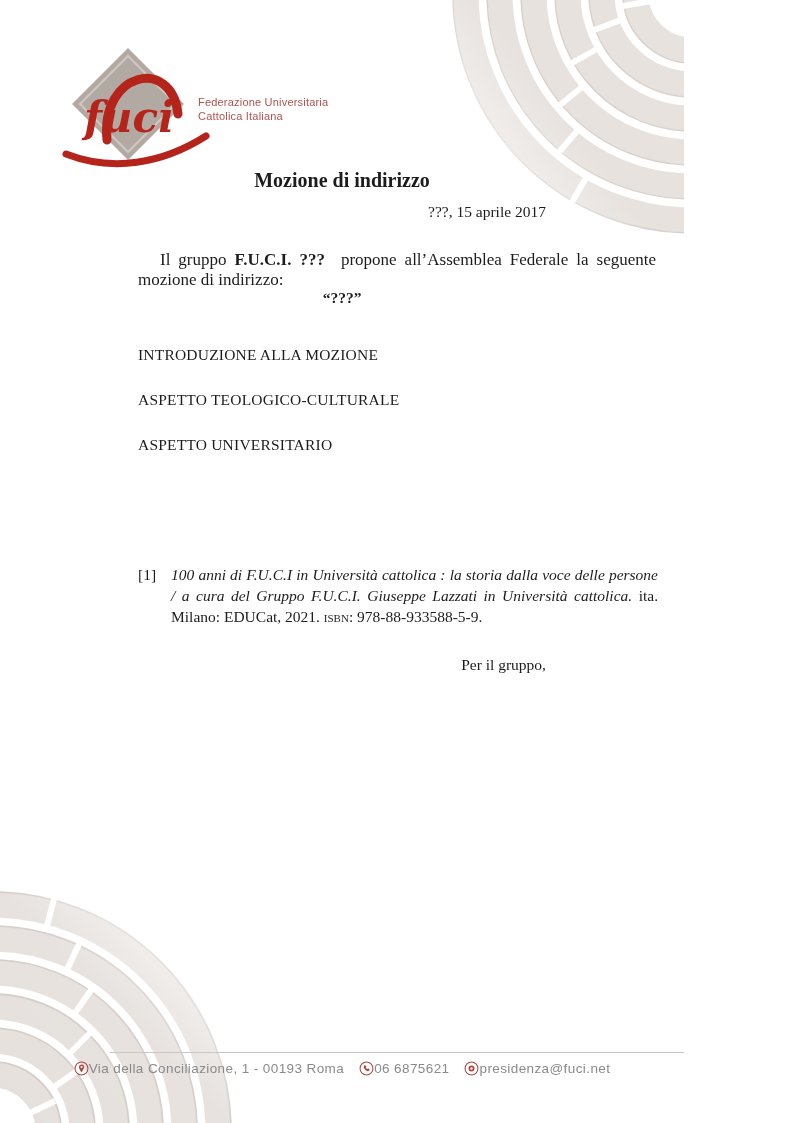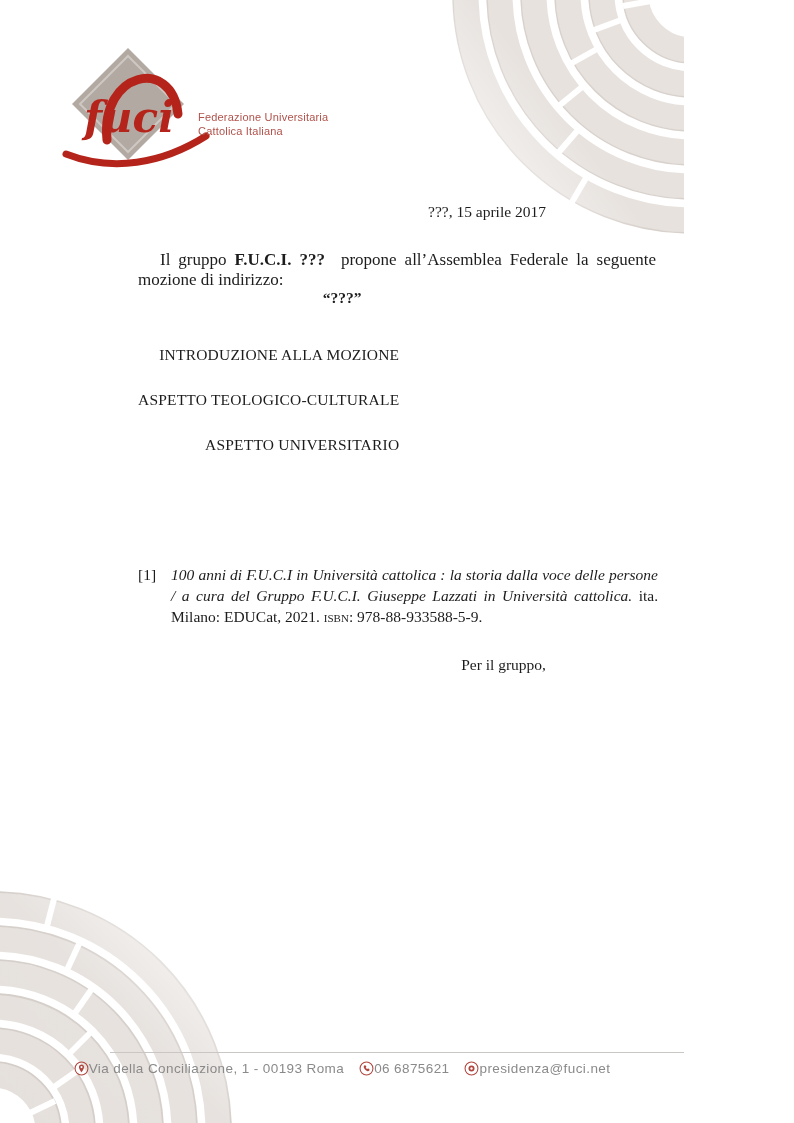--- a/index.html
+++ b/index.html
@@ -12,41 +12,41 @@
     font-family: "Liberation Serif", serif;
     color: #1c1c1c;
   }
   
   .deco { position: absolute; z-index: 0; pointer-events: none; }
   .deco-tr { top: 0; right: 0; }
   .deco-bl { bottom: 0; left: 0; }
   
   .logo-mark { position: absolute; top: 42px; left: 62px; z-index: 2; }
   .logo-org {
-    position: absolute; top: 110px; left: 198px; z-index: 2;
+    position: absolute; top: 95px; left: 198px; z-index: 2;
     font-family: "Liberation Sans", sans-serif;
     font-size: 11px; line-height: 14px; color: #b1524b; letter-spacing: 0.2px;
   }
   
   .doc { position: absolute; inset: 0; z-index: 1; }
   .title {
     position: absolute; top: 169px; left: 0; width: 100%;
     text-align: center; font-size: 20px; font-weight: bold;
   }
   .dateline { position: absolute; top: 203px; right: 138px; font-size: 15.5px; }
   .intro {
     position: absolute; top: 233px; left: 138px; width: 518px;
     font-size: 17px; line-height: 20px; text-align: justify; text-indent: 22px;
   }
   .intro .b { font-weight: bold; margin-right: 8px; }
   .motto {
     position: absolute; top: 289px; left: 0; width: 100%;
     text-align: center; font-size: 15.5px; font-weight: bold;
   }
-  .sections { position: absolute; top: 344px; left: 138px; text-align: right; }
+  .sections { position: absolute; top: 344px; left: 138px; }
   .section-heading { font-size: 15.5px; letter-spacing: 0.2px; margin-bottom: 24px; line-height: 21px; }
   .bibliography {
     position: absolute; top: 564px; left: 138px; width: 520px;
     display: flex; font-size: 15.5px; line-height: 21px;
   }
   .bib-label { flex: none; width: 33px; }
   .bib-text { text-align: justify; }
   .bib-text .sc { font-variant: small-caps; }
   .closing { position: absolute; top: 656px; right: 138px; font-size: 15.5px; }
   
@@ -146,20 +146,21 @@
     <text x="22" y="90" font-family="DejaVu Serif, serif" font-style="italic" font-weight="bold" font-size="42" fill="#b5241b">fuci</text>
   </svg>
 
   <div class="logo-org">
     <div>Federazione Universitaria</div>
     <div>Cattolica Italiana</div>
   </div>
 
   <div class="doc">
 
+    <div class="title">Mozione di indirizzo</div>
 
     <div class="dateline">???, 15 aprile 2017</div>
 
     <p class="intro"><span>Il gruppo</span>
       <span class="b">F.U.C.I. ???</span>
       <span>propone all’Assemblea Federale la seguente mozione di indirizzo:</span></p>
 
     <div class="motto">“???”</div>
 
     <div class="sections">

